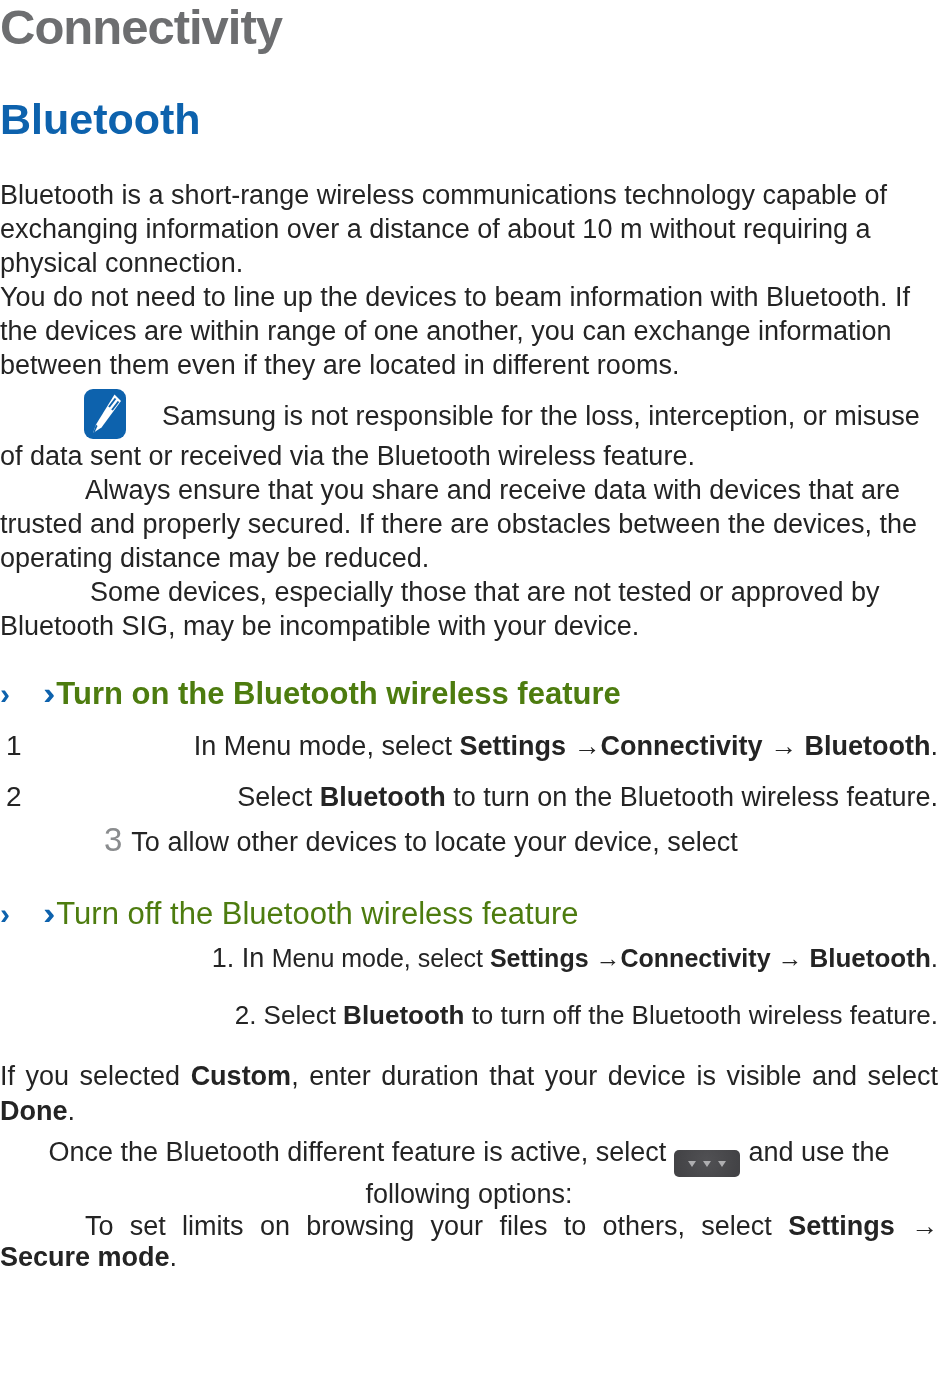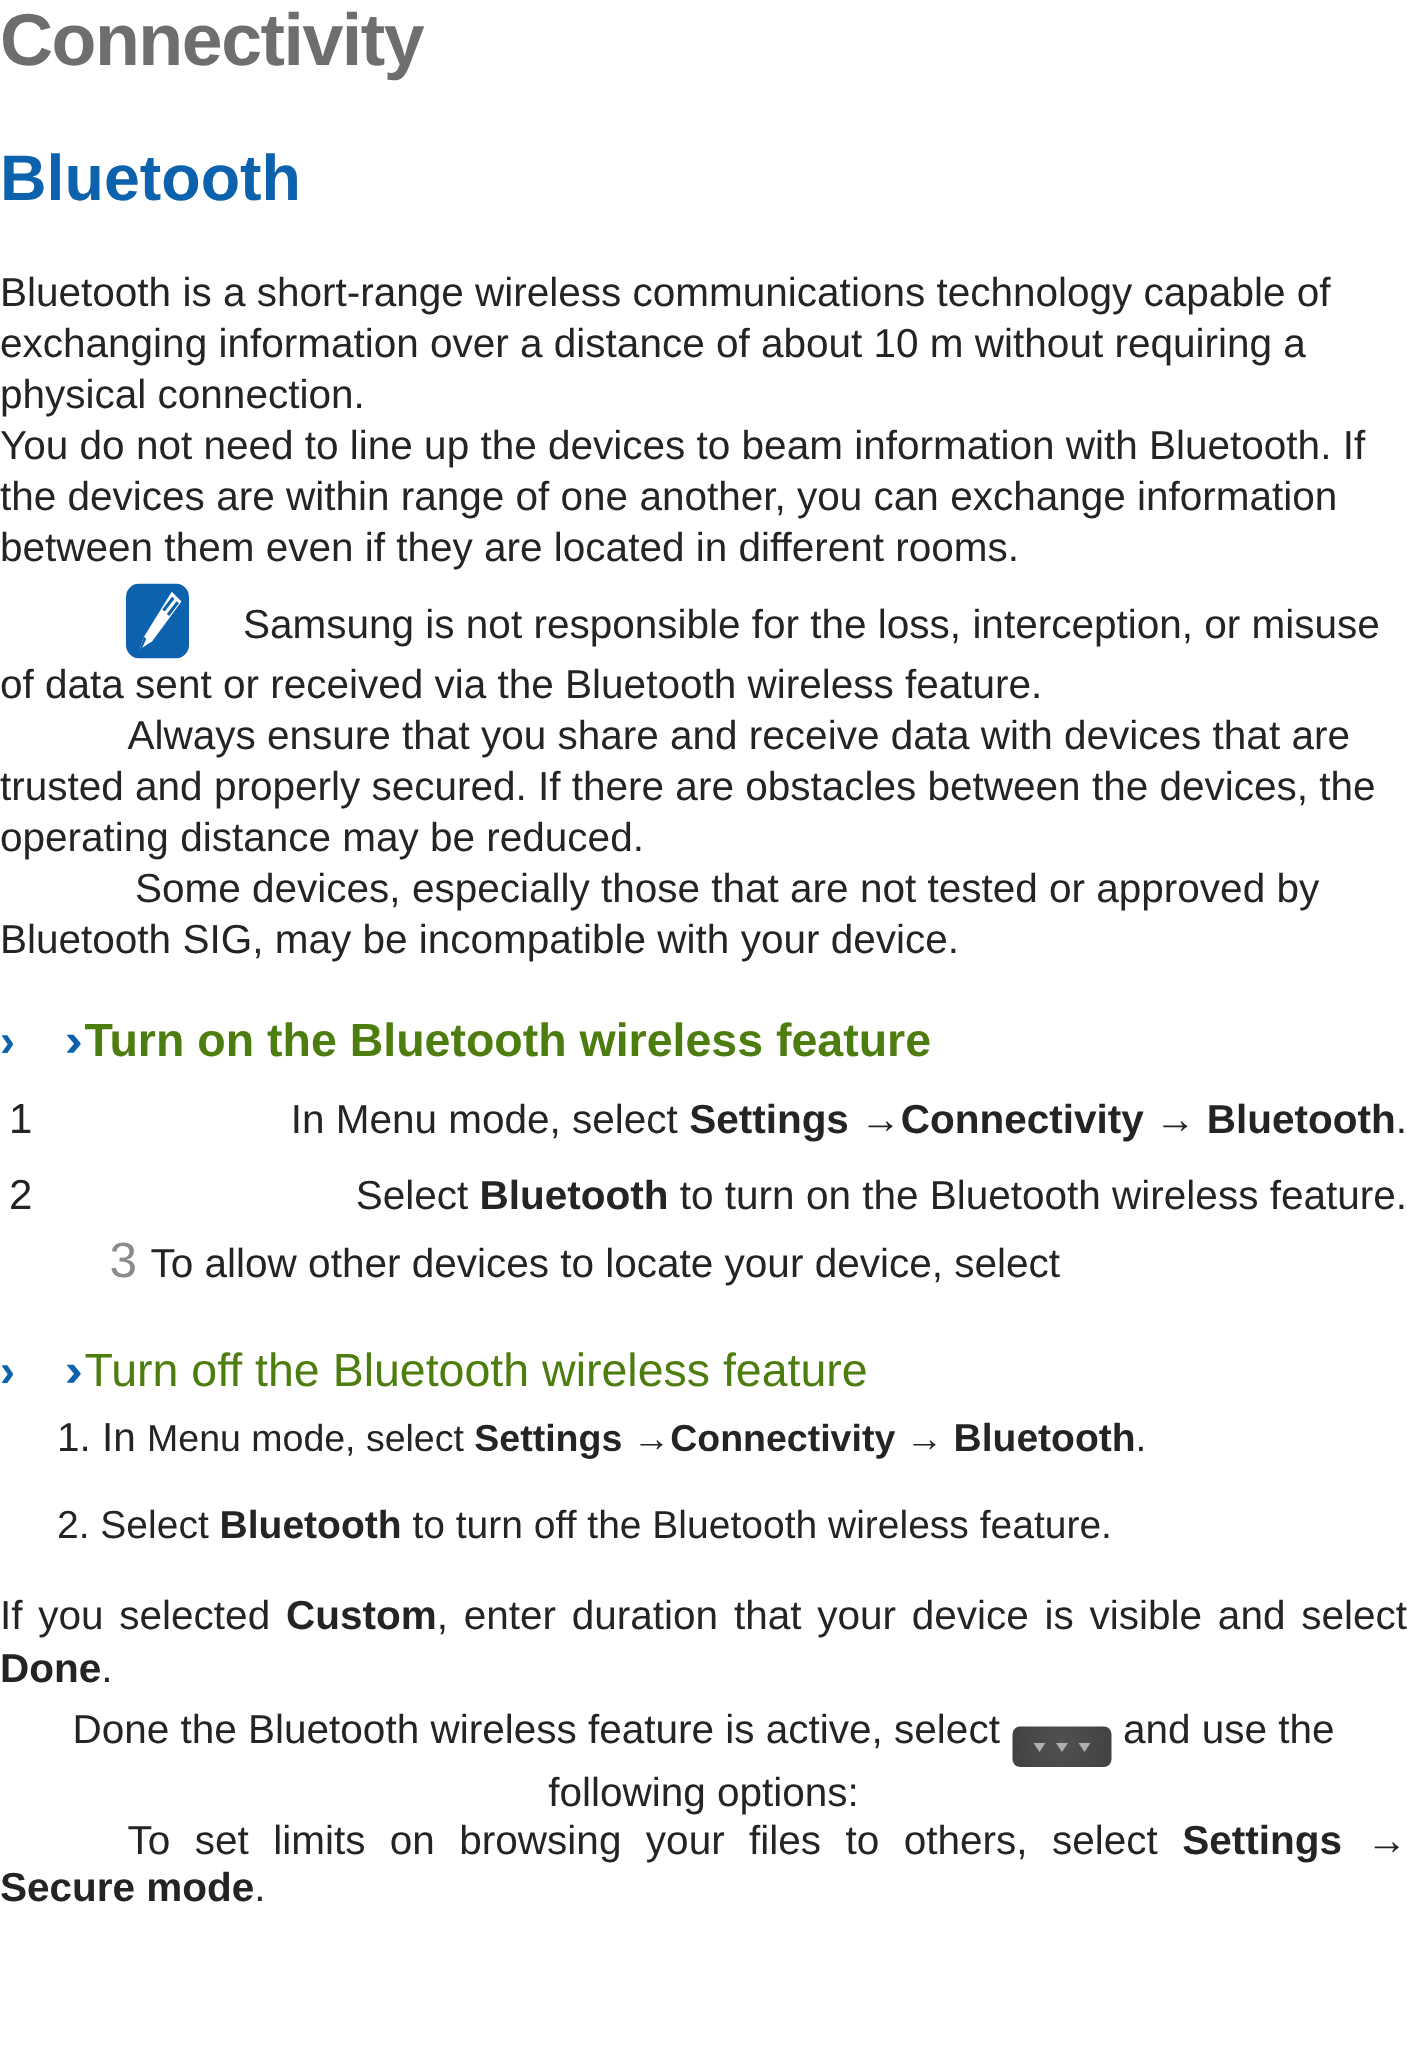--- a/index.html
+++ b/index.html
@@ -27,32 +27,32 @@
   .sec-h{display:flex;align-items:baseline;margin-top:33px;}
   .sec-h .m1{color:#0d62ad;font-size:30px;font-weight:600;margin-right:34px;}
   .sec-h .m2{color:#0d62ad;font-size:31px;font-weight:800;margin-right:2px;transform:scaleX(1.2);}
   .sec-h .txt{font-size:31px;color:#4d7c0f;font-weight:bold;}
   .sec-h.regular .txt{font-weight:400;}
 
   .step{display:flex;font-size:27px;line-height:34px;margin-top:17px;}
   .step .num{flex:0 0 30px;font-size:28px;padding-left:6px;}
   .step .txt{flex:1;text-align:right;}
 
-  .step3{margin-top:5px;padding-left:73px;font-size:27px;line-height:42px;}
+  .step3{margin-top:5px;padding-left:104px;font-size:27px;line-height:42px;}
   .num3{color:#8a8c8e;font-size:33px;margin-right:9px;}
 
   .img-row{margin-top:3px;display:flex;align-items:flex-end;}
   .chip{background:#434346;display:inline-flex;align-items:center;justify-content:center;}
   .chip-lg{width:112px;height:53px;border-radius:3px;gap:9px;
     background:radial-gradient(circle at 50% 40%, #4a4a4d 0%, #3c3c3f 85%);}
   .tri{width:0;height:0;border-left:5px solid transparent;border-right:5px solid transparent;border-top:8px solid #b9b9bb;}
   .tri-sm{width:0;height:0;border-left:4px solid transparent;border-right:4px solid transparent;border-top:6px solid #aeaeb0;}
   .img-row .after{font-size:26px;line-height:34px;margin-left:3px;padding-bottom:7px;}
 
-  .off-step{padding-left:38px;font-size:26px;line-height:34px;}
+  .off-step{padding-left:38px;font-size:26px;line-height:34px;text-align:right;}
   .off-step1{margin-top:9px;}
   .off-step2{margin-top:23px;}
 
   .custom{margin-top:27px;font-size:27px;line-height:35px;text-align:justify;}
   .once{margin-top:6px;font-size:27px;line-height:34px;text-align:center;}
   .chip-sm{width:66px;height:27px;border-radius:5px;gap:7px;vertical-align:-6px;margin:0 8px;
     background:radial-gradient(circle at 50% 40%, #515154 0%, #434346 85%);}
 
   .opt{font-size:27px;line-height:31px;}
   .opt1{margin-top:19px;}
@@ -102,21 +102,21 @@
     <span class="m1">›</span>
     <span class="m2">›</span>
     <span class="txt">Turn off the Bluetooth wireless feature</span>
   </div>
 
   <p class="off-step off-step1"><span class="lg27">1. In </span><span class="sm25">Menu mode, select </span><span class="b sm25">Settings</span><span class="sm25"> →</span><span class="b sm25">Connectivity</span><span class="sm25"> → </span><span class="b">Bluetooth</span><span>.</span></p>
   <p class="off-step off-step2"><span>2. Select </span><span class="b">Bluetooth</span><span> to turn off the Bluetooth wireless feature.</span></p>
 
   <p class="custom"><span>If you selected </span><span class="b">Custom</span><span>, enter duration that your device is visible and select </span><span class="b">Done</span><span>.</span></p>
 
-  <p class="once"><span>Done the Bluetooth wireless feature is active, select</span><span class="chip chip-sm">
+  <p class="once"><span>Once the Bluetooth different feature is active, select</span><span class="chip chip-sm">
         <span class="tri-sm"></span>
         <span class="tri-sm"></span>
         <span class="tri-sm"></span>
       </span><span>and use the following options:</span></p>
 
   <p class="opt optj indent85"><span>To set limits on browsing your files to others, select </span><span class="b">Settings</span><span class="b"> → </span><span class="b">Secure mode</span><span>.</span></p>
 
 </div>
 
 </body></html>

